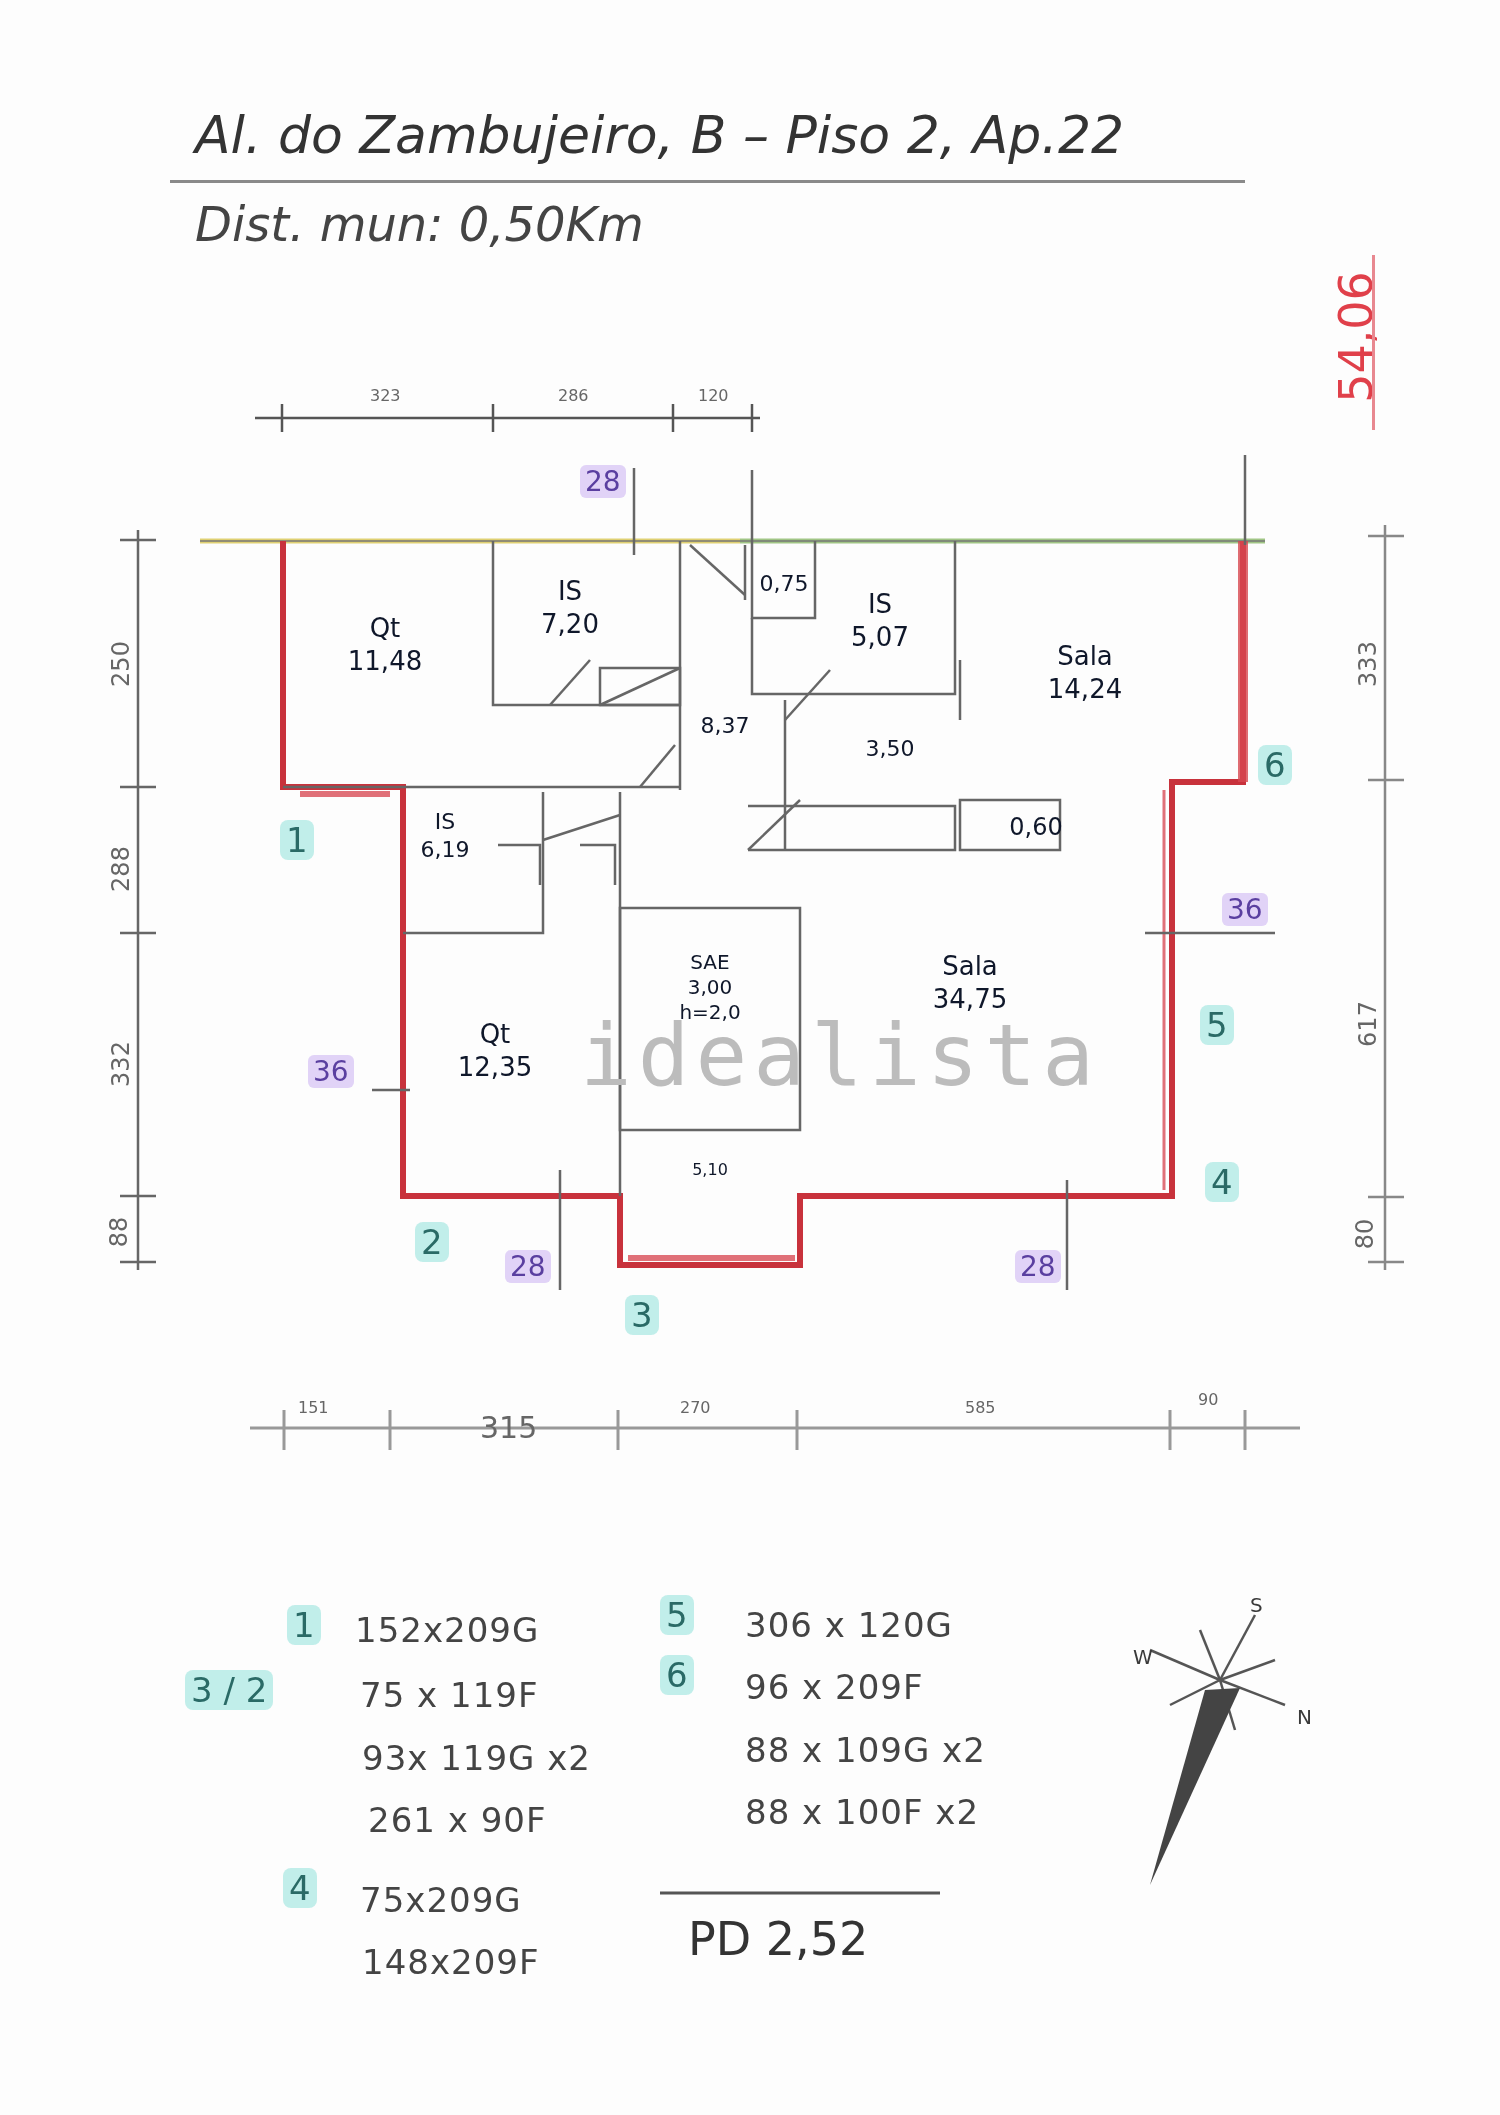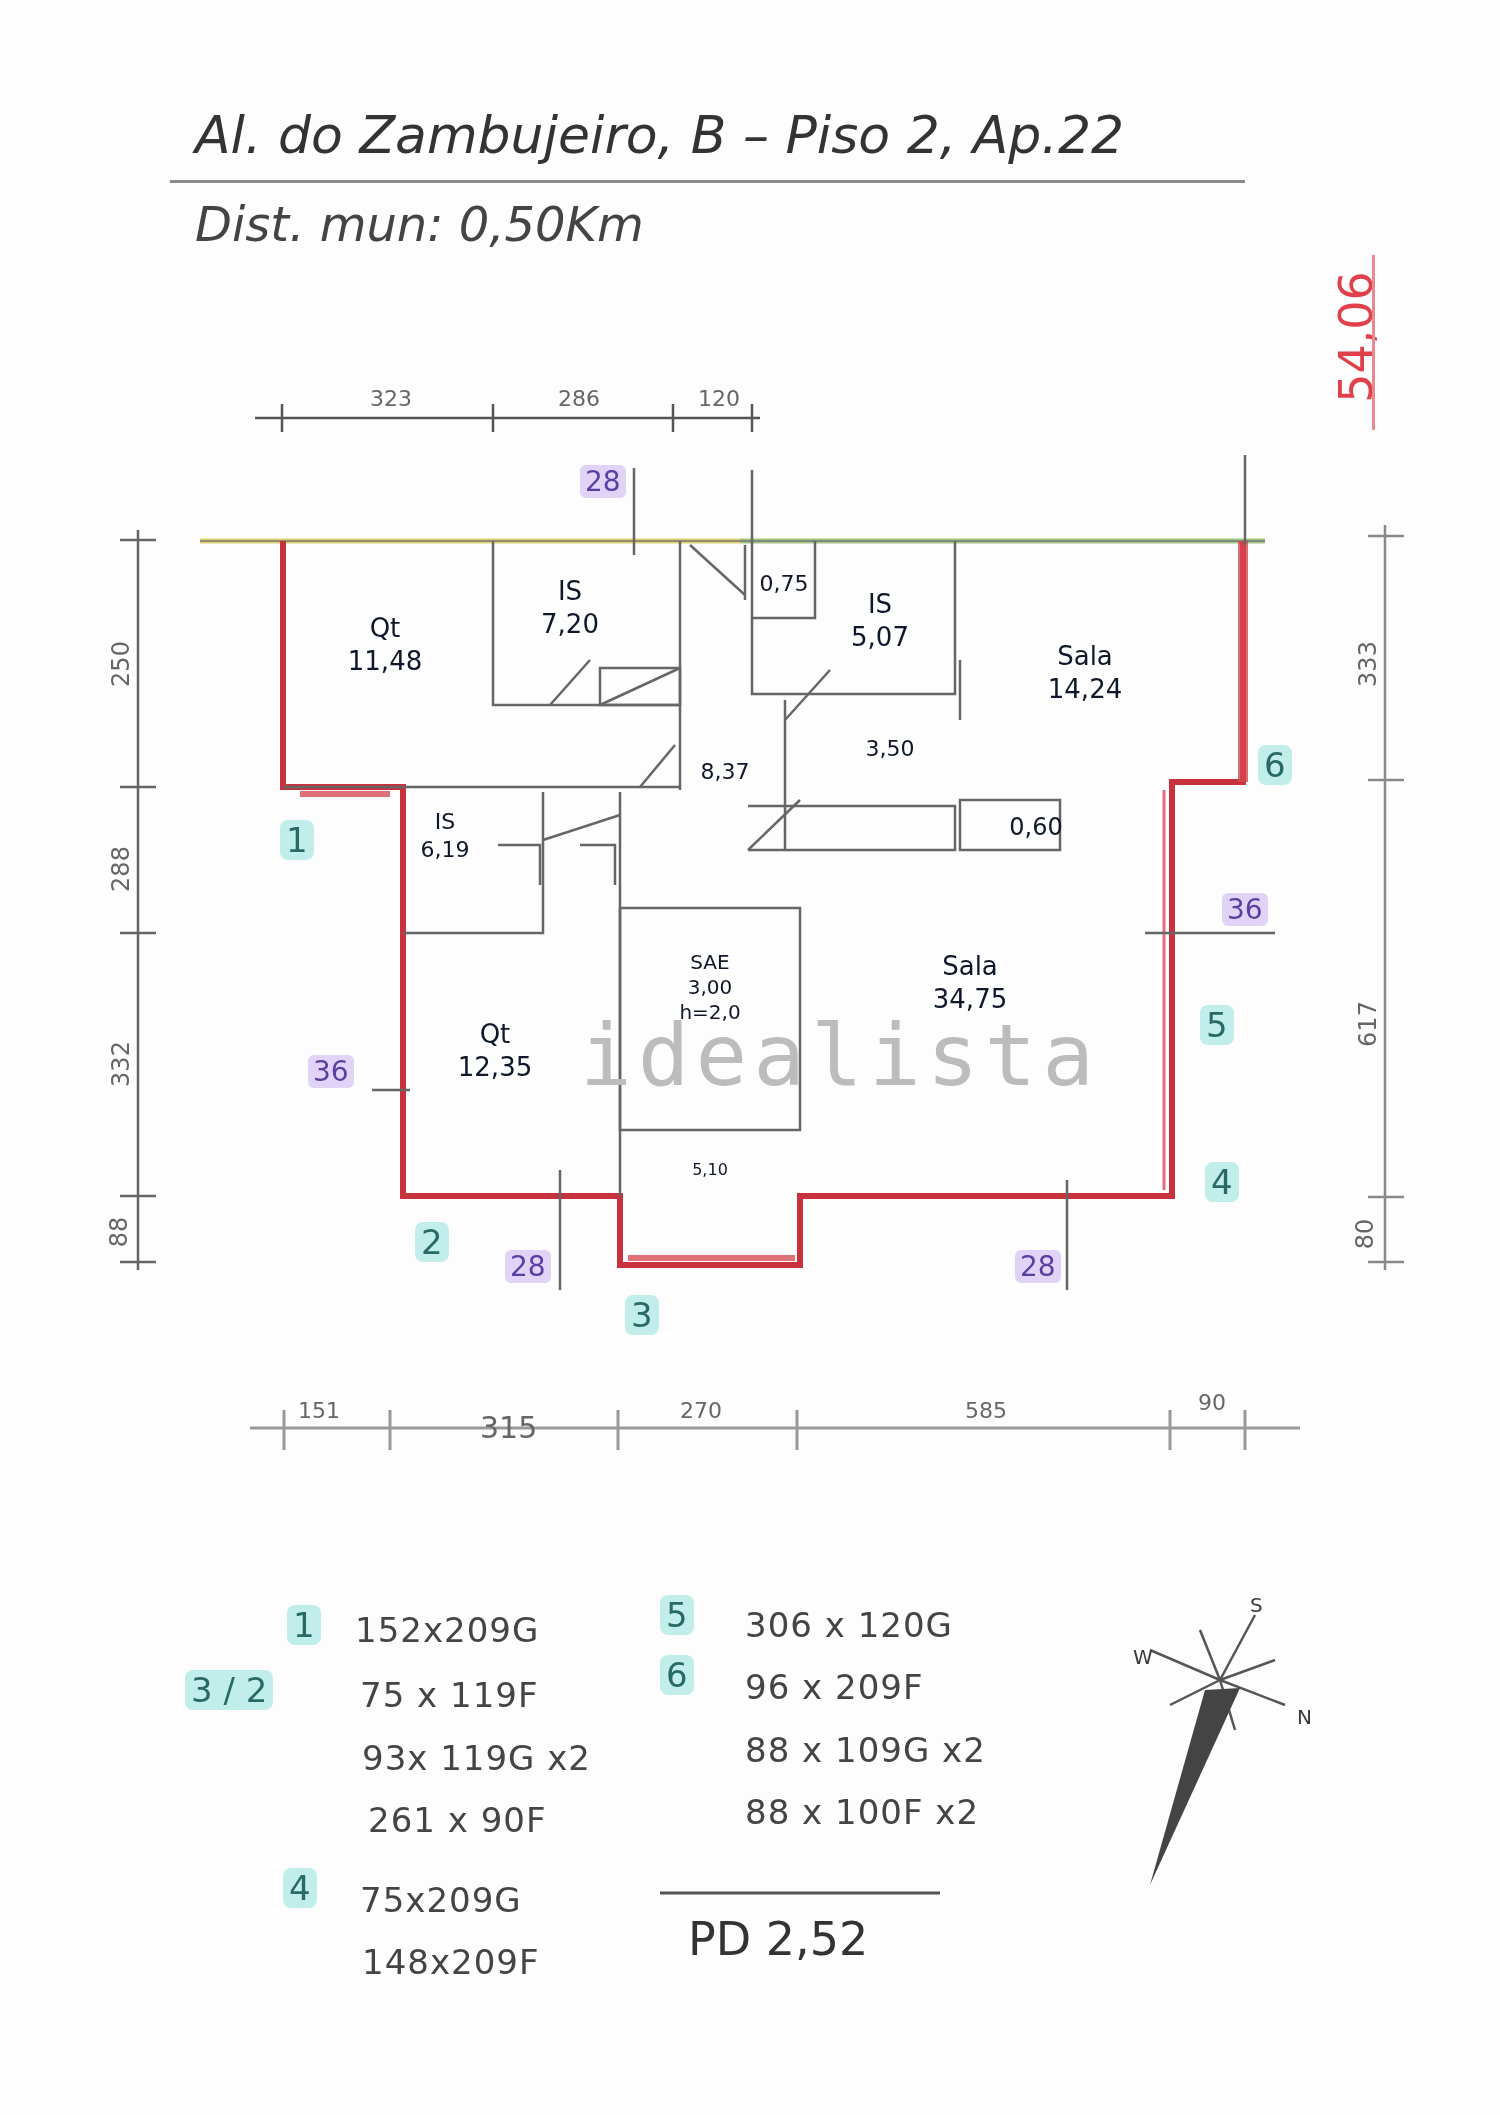--- a/index.html
+++ b/index.html
@@ -1,20 +1,20 @@
 <!DOCTYPE html>
 <html><head>
 <meta charset="utf-8">
 <style>
   html,body{margin:0;padding:0;background:#fdfdfd;}
   body{width:1500px;height:2115px;position:relative;overflow:hidden;font-family:"DejaVu Sans",sans-serif;}
   .hand{font-family:"DejaVu Sans",sans-serif;color:#3a3a3a;position:absolute;white-space:nowrap;}
   svg{position:absolute;left:0;top:0;}
   .room-lbl{font-size:26px;color:#0f172a;text-align:center;line-height:1.25;position:absolute;}
-  .dim{font-size:22px;color:#666;position:absolute;}
+  .dim{font-size:16px;color:#666;position:absolute;}
   .dimv{font-size:24px;color:#666;position:absolute;transform:rotate(-90deg);transform-origin:center;}
   .tag-teal{position:absolute;background:rgba(120,220,210,0.45);border-radius:8px;padding:0 6px;font-size:34px;color:#2a6a66;}
   .tag-purple{position:absolute;background:rgba(190,160,240,0.45);border-radius:6px;padding:0 5px;font-size:28px;color:#5a3fa0;}
   .legend-row{position:absolute;font-size:34px;color:#444;letter-spacing:1px;}
   .watermark{position:absolute;font-family:"DejaVu Sans Mono",monospace;font-size:86px;color:#bcbcbc;letter-spacing:6px;}
 </style>
 </head>
 <body>
 
 <div class="hand" style="left:195px;top:105px;font-size:52px;font-style:italic;color:#333;">Al. do Zambujeiro, B – Piso 2, Ap.22</div>
@@ -161,21 +161,21 @@
   <div>0,75</div>
 </div>
 <div class="room-lbl" style="left:835px;top:588px;width:90px;">
   <div>IS</div>
   <div>5,07</div>
 </div>
 <div class="room-lbl" style="left:1035px;top:640px;width:100px;">
   <div>Sala</div>
   <div>14,24</div>
 </div>
-<div class="room-lbl" style="left:690px;top:712px;width:70px;font-size:22px;margin-top:46px;">
+<div class="room-lbl" style="left:690px;top:712px;width:70px;font-size:22px;">
   <div>8,37</div>
 </div>
 <div class="room-lbl" style="left:850px;top:735px;width:80px;font-size:22px;">
   <div>3,50</div>
 </div>
 <div class="room-lbl" style="left:996px;top:812px;width:80px;font-size:24px;text-align:center;">
   <div>0,60</div>
 </div>
 <div class="room-lbl" style="left:410px;top:808px;width:70px;font-size:22px;">
   <div>IS</div>

